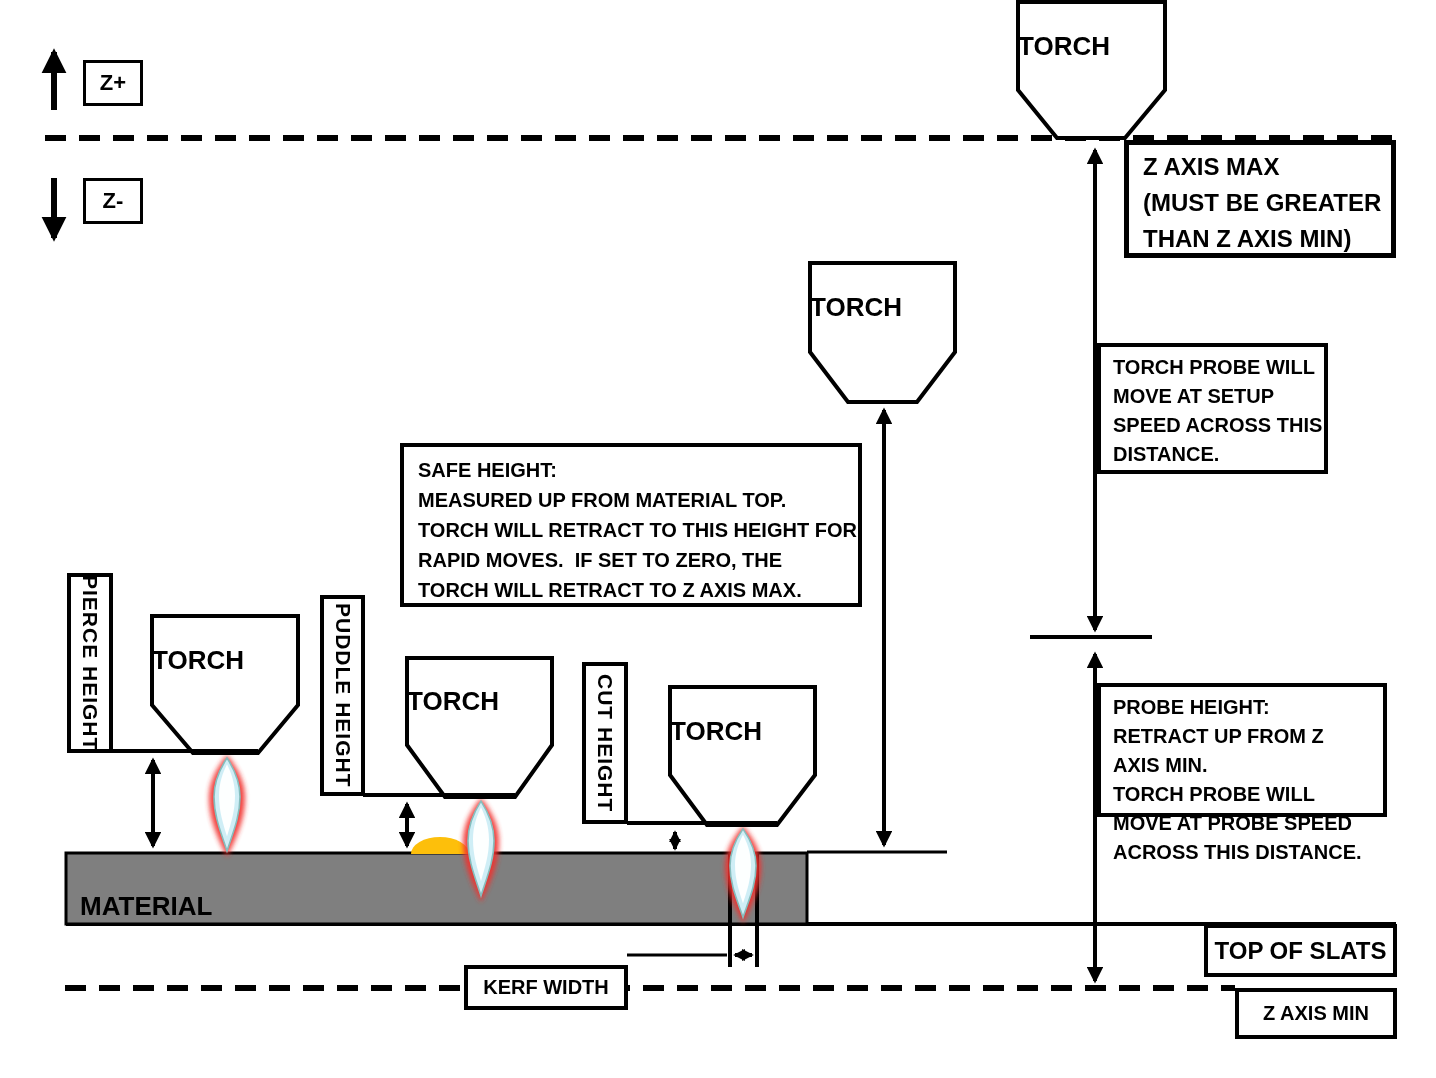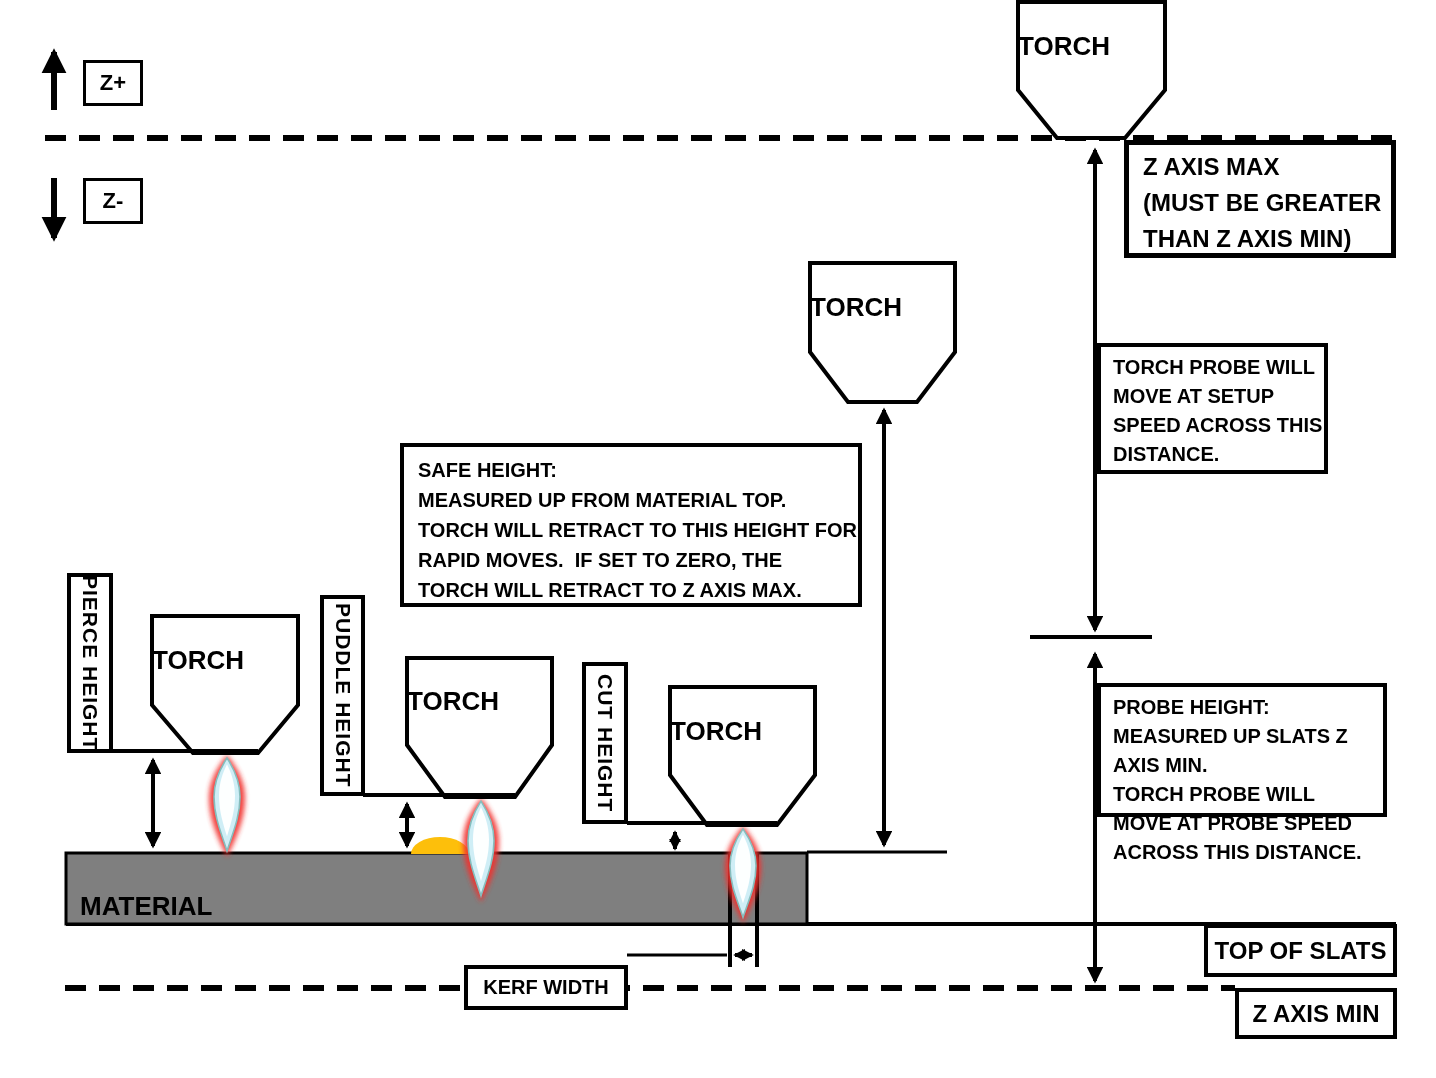--- a/index.html
+++ b/index.html
@@ -114,21 +114,21 @@
 
   <div class="abs box callout" style="left:1097px;top:343px;width:231px;height:131px;">
     <div class="ln">TORCH PROBE WILL</div>
     <div class="ln">MOVE AT SETUP</div>
     <div class="ln">SPEED ACROSS THIS</div>
     <div class="ln">DISTANCE.</div>
   </div>
 
   <div class="abs box callout" style="left:1097px;top:683px;width:290px;height:134px;">
     <div class="ln">PROBE HEIGHT:</div>
-    <div class="ln">MEASURED UP SLATS Z</div>
+    <div class="ln">RETRACT UP FROM Z</div>
     <div class="ln">AXIS MIN.</div>
     <div class="ln">TORCH PROBE WILL</div>
     <div class="ln">MOVE AT PROBE SPEED</div>
     <div class="ln">ACROSS THIS DISTANCE.</div>
   </div>
 
   <div class="abs box" style="left:400px;top:443px;width:462px;height:164px;font-size:20px;line-height:30px;padding:8px 0 0 14px;">
     <div class="ln">SAFE HEIGHT:</div>
     <div class="ln">MEASURED UP FROM MATERIAL TOP.</div>
     <div class="ln">TORCH WILL RETRACT TO THIS HEIGHT FOR</div>
@@ -149,17 +149,17 @@
   <div class="abs" style="left:80px;top:891px;font-size:26px;font-weight:bold;">MATERIAL</div>
 
   <div class="abs box center-txt" style="left:464px;top:933px;width:164px;height:45px;font-size:20px;margin-top:32px;">
     <span>KERF WIDTH</span>
   </div>
 
   <div class="abs box center-txt" style="left:1204px;top:924px;width:193px;height:53px;font-size:24px;">
     <span>TOP OF SLATS</span>
   </div>
 
-  <div class="abs box center-txt" style="left:1235px;top:988px;width:162px;height:51px;font-size:24px;">
+  <div class="abs box center-txt" style="left:1235px;top:988px;width:162px;height:51px;font-size:20px;">
     <span>Z AXIS MIN</span>
   </div>
 
 </div>
 
 </body></html>

